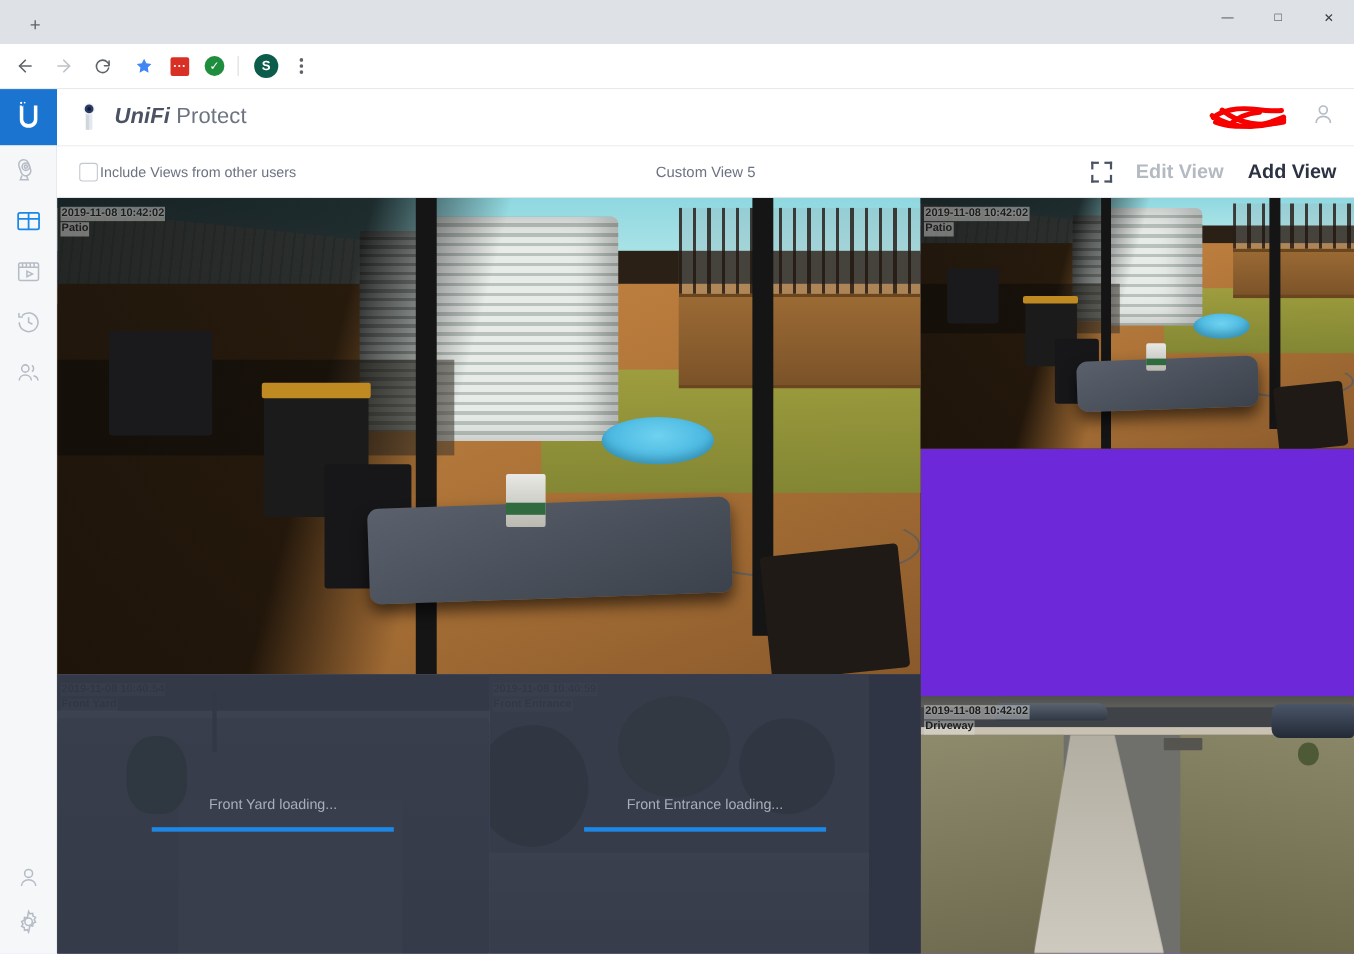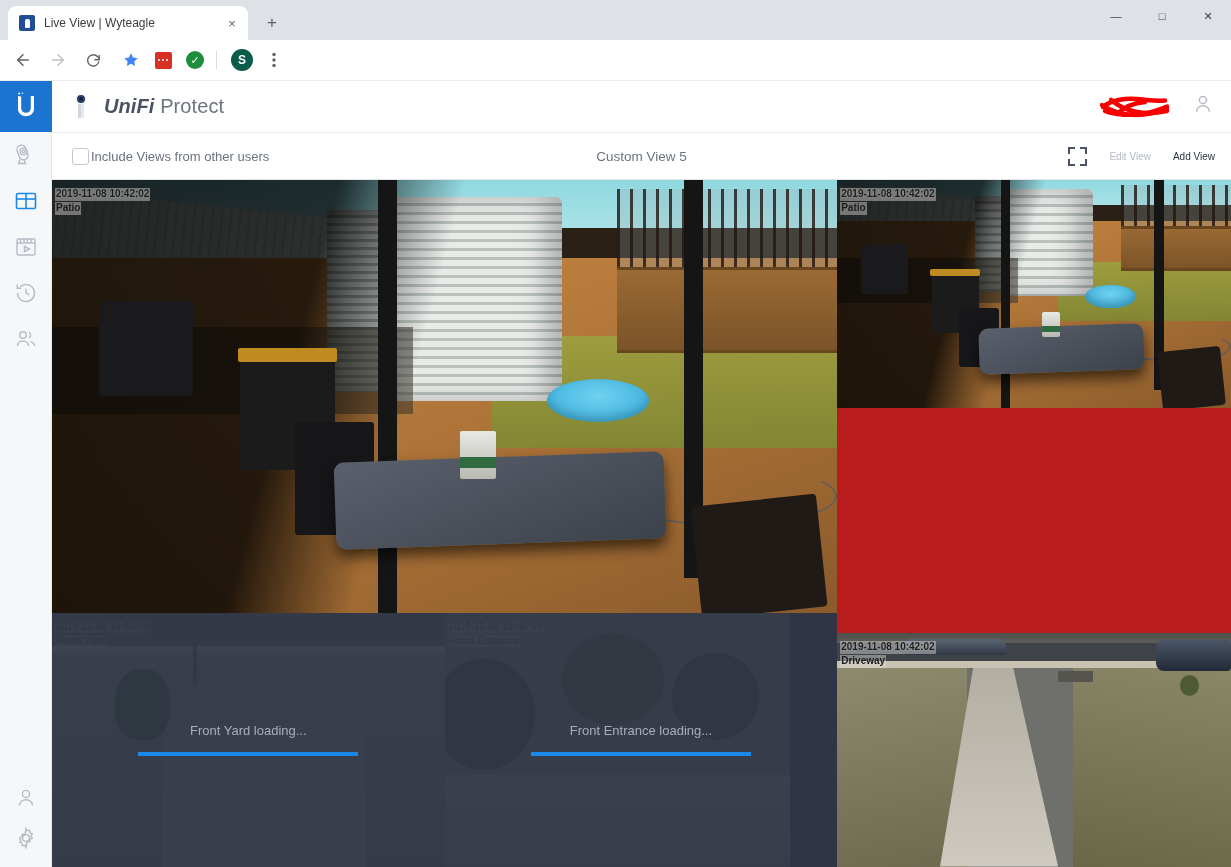--- a/index.html
+++ b/index.html
@@ -127,25 +127,25 @@
     position:absolute; left:0; right:0; text-align:center;
     font-size:13.5px; color:#6b7280; pointer-events:none;
   }
   .vb-right { margin-left:auto; display:flex; align-items:center; gap:22px; z-index:2; }
   .expand-ico { width:19px; height:19px; position:relative; }
   .expand-ico i { position:absolute; width:7px; height:7px; border:2px solid #4a5264; }
   .expand-ico i.tl{ left:0; top:0; border-right:none; border-bottom:none;}
   .expand-ico i.tr{ right:0; top:0; border-left:none; border-bottom:none;}
   .expand-ico i.bl{ left:0; bottom:0; border-right:none; border-top:none;}
   .expand-ico i.br{ right:0; bottom:0; border-left:none; border-top:none;}
-  .vb-link { font-size:10px; font-weight:normal; color:#b4b9c2; }
+  .vb-link { font-size:18px; font-weight:bold; color:#b4b9c2; }
   .vb-link.strong { color:#2c3242; }
 
   
-  .grid { flex:1 1 auto; position:relative; background:#b91c1c; min-height:0; overflow:hidden; }
+  .grid { flex:1 1 auto; position:relative; background:#6d28d9; min-height:0; overflow:hidden; }
   .tile { position:absolute; overflow:hidden; background:#202430; }
   .tile .scene { position:absolute; inset:0; }
   .osd {
     position:absolute; left:3px; top:2px; z-index:5;
     font-family:"Liberation Sans", sans-serif; line-height:1.25;
   }
   .osd .ts {
     font-size:10px; font-weight:bold; color:#1c1c1c;
     text-shadow: 0 0 2px rgba(255,255,255,.35);
     background: rgba(220,220,215,.45); display:inline-block; padding:0 1px;
@@ -299,27 +299,20 @@
   .fe-plantC { position:absolute; left:58%; top:16%; width:22%; height:34%; background:#444e44; border-radius:50%; }
   .fe-wall { position:absolute; right:0; top:0; width:12%; bottom:0; background:#3e434b; }
   .fe-ground { position:absolute; left:0; bottom:0; right:0; height:36%; background:linear-gradient(180deg,#74787e,#63676d); }
 </style>
 </head>
 <body>
 
 <div class="browser">
 
   <div class="tabstrip">
-    <div class="tab">
-      <div class="tab-favicon">
-          <div class="cam"></div>
-        </div>
-      <div class="tab-title">Live View | Wyteagle</div>
-      <div class="tab-close">×</div>
-    </div>
     <div class="newtab">+</div>
     <div class="wincontrols">
       <div class="wc">—</div>
       <div class="wc">□</div>
       <div class="wc">✕</div>
     </div>
   </div>
 
   <div class="toolbar">
     <div class="navbtn">

